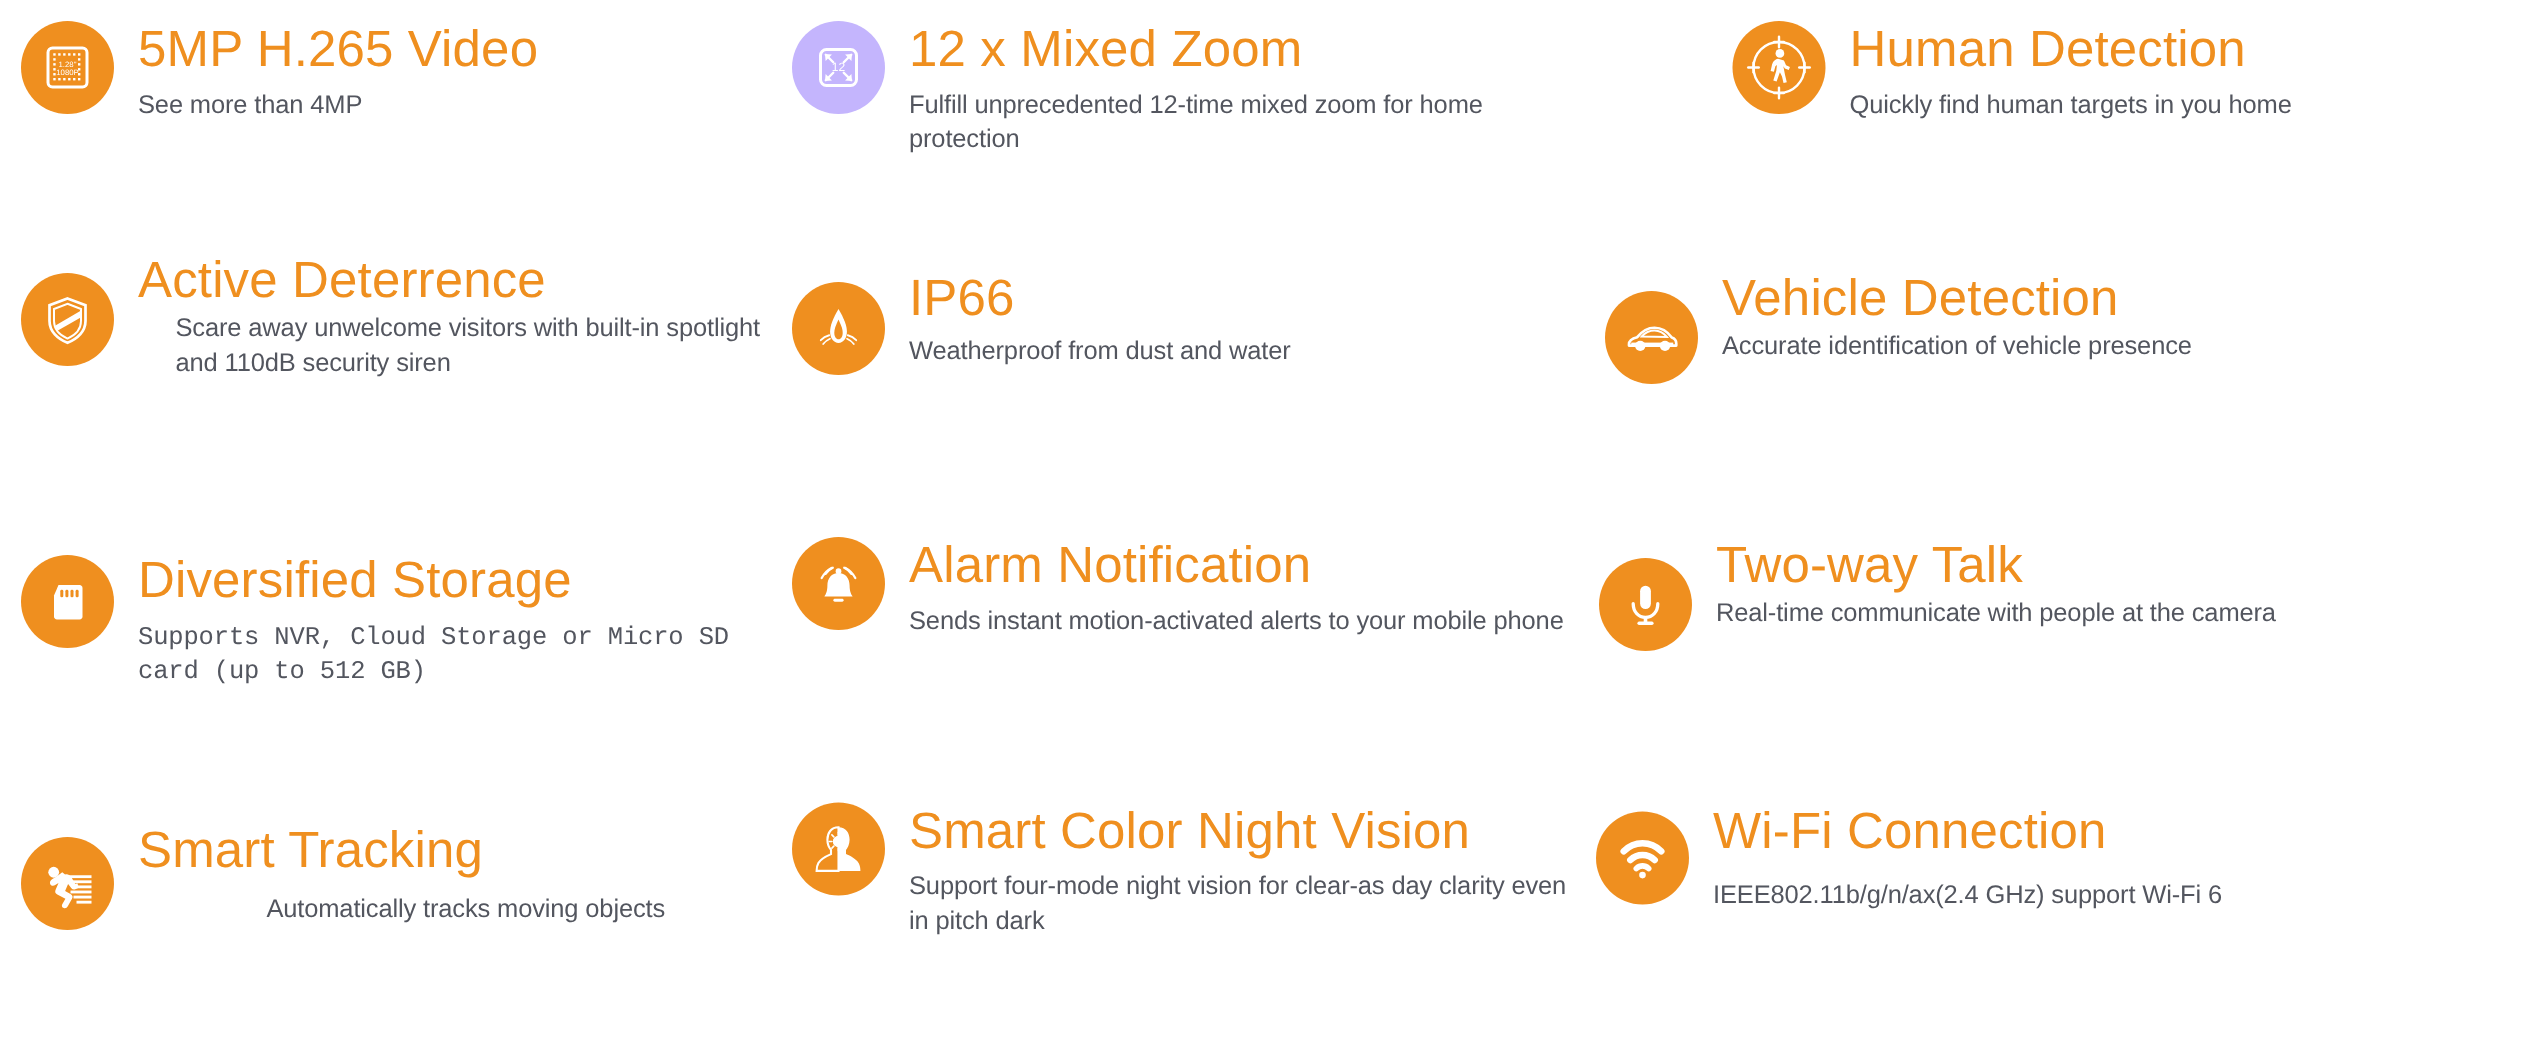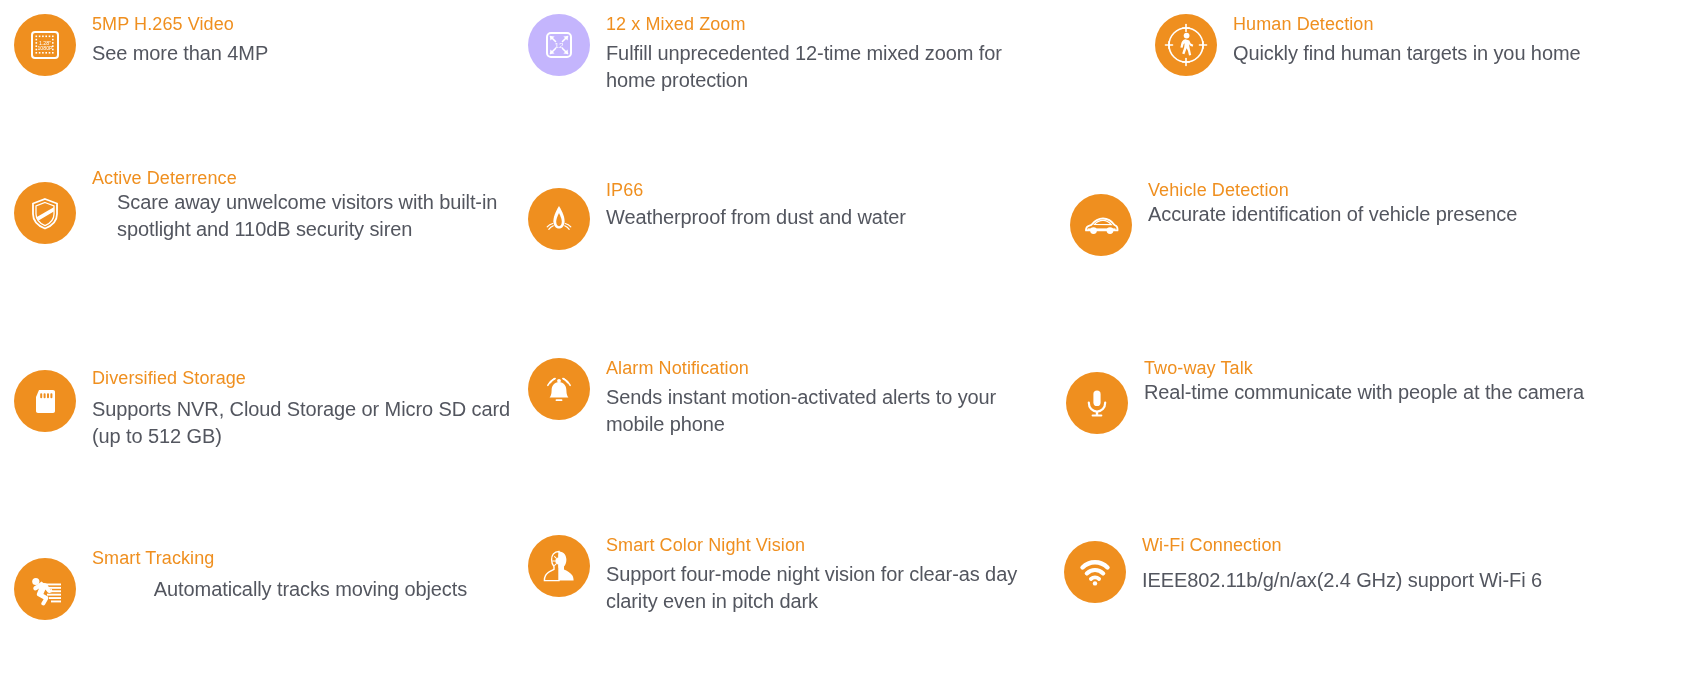--- a/index.html
+++ b/index.html
@@ -34,30 +34,30 @@
     justify-content: center;
     margin-right: 16px;
   }
   .feature-icon svg { display: block; }
   .feature-text {
     flex: 1 1 auto;
     padding-top: 0px;
   }
   .feature-title {
     color: #ef8f1f;
-    font-size: 18px;
+    font-size: 34px;
     font-weight: 400;
     line-height: 1.12;
     letter-spacing: 0.1px;
     white-space: nowrap;
     margin: 0 0 4px 0;
   }
   .feature-desc {
     color: #53565f;
-    font-size: 20px;
+    font-size: 17px;
     font-weight: 400;
     line-height: 1.36;
     margin: 0;
     letter-spacing: -0.1px;
   }
 
   
   .c0 { left: 14px;   top: 14px;  width: 500px; }
   .c1 { left: 528px;  top: 14px;  width: 520px; }
   .c2 { left: 1155px; top: 14px;  width: 530px; }
@@ -242,21 +242,21 @@
         <g fill="#ef8f1f">
           <rect x="15.2" y="12.2" width="2" height="5" rx="0.9"></rect>
           <rect x="18.6" y="12.2" width="2" height="5" rx="0.9"></rect>
           <rect x="22" y="12.2" width="2" height="5" rx="0.9"></rect>
           <rect x="25.4" y="12.2" width="2" height="5" rx="0.9"></rect>
         </g>
       </svg>
     </div>
     <div class="feature-text">
       <p class="feature-title" style="color: rgb(239, 143, 31);">Diversified Storage</p>
-      <p class="feature-desc" style="color: rgb(83, 86, 95);">Supports NVR, Cloud Storage or Micro SD card (up to 512 GB)</p>
+      <p class="feature-desc" style="color: rgb(83, 86, 95); font-family: Liberation Mono, monospace;">Supports NVR, Cloud Storage or Micro SD card (up to 512 GB)</p>
     </div>
   </div>
 
   <div class="feature-cell c8">
     <div class="feature-icon" style="background: rgb(239, 143, 31);">
       <svg width="40" height="40" viewBox="0 0 40 40">
         <rect x="16.4" y="7.5" width="7.2" height="15.5" rx="3.6" fill="#fff"></rect>
         <path d="M11.8 19.5 C11.8 25 15.4 28.6 20 28.6 C24.6 28.6 28.2 25 28.2 19.5" fill="none" stroke="#fff" stroke-width="2.2" stroke-linecap="round"></path>
         <rect x="18.8" y="28" width="2.4" height="4.6" fill="#fff"></rect>
         <rect x="14.6" y="31.4" width="10.8" height="2.2" rx="1.1" fill="#fff"></rect>

